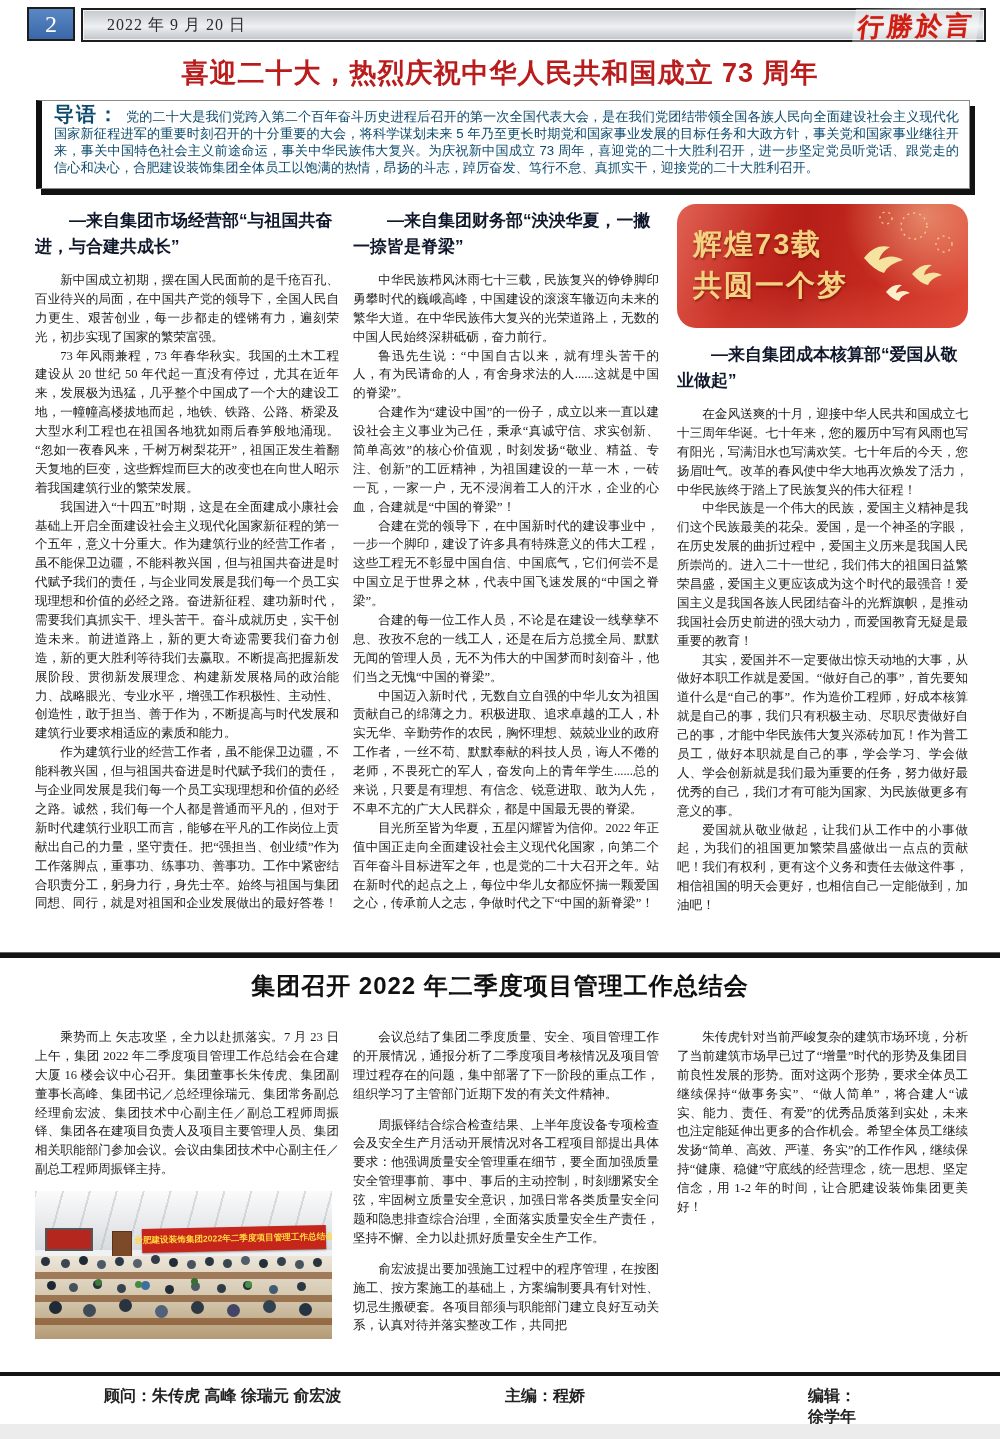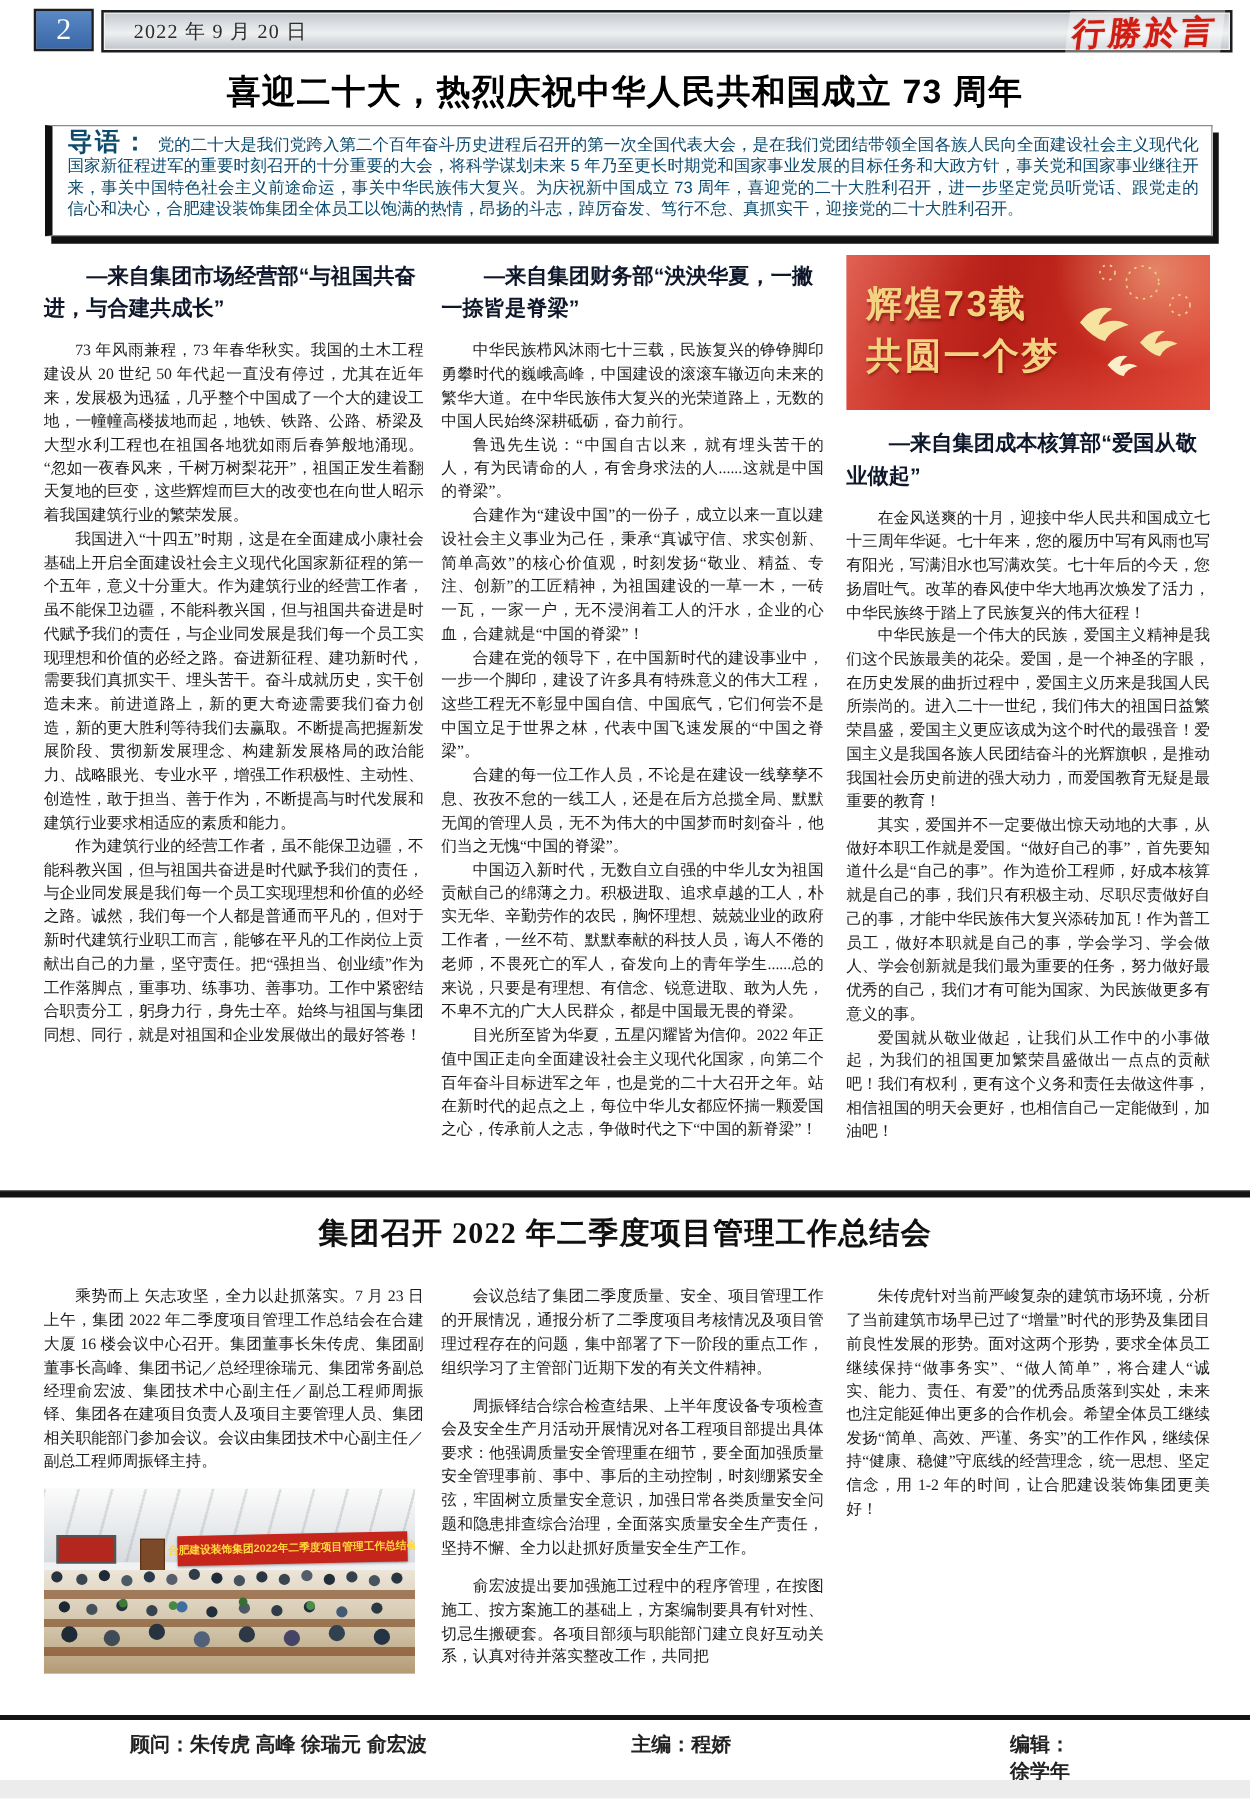--- a/index.html
+++ b/index.html
@@ -13,54 +13,54 @@
         border:2px solid #1d1d1d;background:linear-gradient(180deg,#c3c8cd,#eef0f2 55%,#bfc4c9);
         box-shadow:inset 0 0 0 1px #f2f4f5;}
   .date-text{position:absolute;left:24px;top:5px;font-size:16px;color:#2b2b2b;letter-spacing:1px;}
   .masthead{position:absolute;right:6px;top:-2px;font-size:26px;font-weight:bold;color:#cf1d12;
         font-family:"DejaVu Serif","Liberation Serif",serif;letter-spacing:3px;
         transform:skewX(-8deg) rotate(-1deg);background:rgba(255,255,255,.38);
         padding:1px 4px;text-shadow:0 0 1px rgba(207,29,18,.6);}
   
   .main-headline{position:absolute;top:55px;left:0;width:100%;text-align:center;
         font-family:"Liberation Sans","DejaVu Sans",sans-serif;font-weight:bold;
-        font-size:27px;color:#000000;letter-spacing:1px;}
+        font-size:27px;color:#b91c1c;letter-spacing:1px;}
   .intro-box{position:absolute;left:36px;top:100px;width:905px;height:76px;
         border:1px solid #8a8a8a;border-left:6px solid #101010;
         box-shadow:5px 6px 0 #121212;padding:5px 10px 6px 12px;}
   .intro-p{margin:0;font-family:"Liberation Sans","DejaVu Sans",sans-serif;
         color:#0c4a6e;font-size:13.2px;line-height:16.9px;text-align:justify;}
   .intro-label{font-size:20px;font-weight:bold;letter-spacing:2px;margin-right:6px;}
   
   .col{position:absolute;top:204px;height:746px;overflow:hidden;}
   .col1{left:35px;width:304px;}
   .col2{left:353px;width:306px;}
   .col3{left:677px;width:291px;}
   .art-title{font-family:"Liberation Sans","DejaVu Sans",sans-serif;font-weight:bold;
         font-size:17px;line-height:1.5;text-indent:2em;margin:4px 0 12px;color:#0f172a;text-align:left;}
   .art-p{font-size:12.6px;line-height:1.5;text-align:justify;text-indent:2em;margin:0;color:#1c1c1c;}
   .gap{margin-bottom:12px;}
   
   .banner{position:relative;width:291px;height:124px;margin:0 0 14px 0;overflow:hidden;
         background:
           linear-gradient(115deg,rgba(255,220,200,.25),rgba(255,255,255,0) 30%),
           radial-gradient(circle at 85% 10%,rgba(255,230,180,.45),rgba(255,230,180,0) 30%),
-          linear-gradient(100deg,#d6392c,#b51f18 42%,#c62a1f 68%,#e04a38);}
+          linear-gradient(100deg,#d6392c,#b51f18 42%,#c62a1f 68%,#e04a38); border-radius: 19px;}
   .banner::after{content:"";position:absolute;left:-20px;bottom:-30px;width:360px;height:90px;
         background:radial-gradient(ellipse at 40% 100%,rgba(255,120,100,.5),rgba(255,120,100,0) 60%);
         transform:rotate(-6deg);}
   .banner-text{position:absolute;left:16px;top:20px;z-index:2;color:#f3d382;
         font-family:"Liberation Sans","DejaVu Sans",sans-serif;font-weight:bold;
         font-size:29px;line-height:1.4;letter-spacing:2px;text-shadow:1px 2px 2px rgba(110,15,8,.55);}
   .banner-deco{position:absolute;right:2px;top:4px;width:150px;height:112px;z-index:1;}
   
   .section-divider{position:absolute;top:952px;left:0;width:1000px;height:5px;
         background:#141414;border-top:1px solid #666;}
   .bottom-headline{position:absolute;top:970px;left:0;width:100%;text-align:center;
-        font-family:Liberation Serif, serif;font-weight:bold;
+        font-family:Liberation Sans, sans-serif;font-weight:bold;
         font-size:24px;color:#101010;letter-spacing:1px;}
   
   .bcol{position:absolute;top:1028px;height:340px;overflow:hidden;}
   .bcol1{left:35px;width:304px;}
   .bcol2{left:353px;width:306px;}
   .bcol3{left:677px;width:291px;}
   
   .photo{position:relative;width:297px;height:148px;margin-top:12px;overflow:hidden;background:#e8e9ea;}
   .ph-ceiling{position:absolute;left:0;top:0;width:100%;height:40%;
         background:repeating-linear-gradient(105deg,rgba(160,168,175,.35) 0 2px,rgba(0,0,0,0) 2px 26px),
@@ -112,20 +112,21 @@
     <span class="masthead">行勝於言</span>
   </div>
 
   <div class="main-headline">喜迎二十大，热烈庆祝中华人民共和国成立 73 周年</div>
   <div class="intro-box">
     <p class="intro-p"><span class="intro-label">导语：</span><span>党的二十大是我们党跨入第二个百年奋斗历史进程后召开的第一次全国代表大会，是在我们党团结带领全国各族人民向全面建设社会主义现代化国家新征程进军的重要时刻召开的十分重要的大会，将科学谋划未来 5 年乃至更长时期党和国家事业发展的目标任务和大政方针，事关党和国家事业继往开来，事关中国特色社会主义前途命运，事关中华民族伟大复兴。为庆祝新中国成立 73 周年，喜迎党的二十大胜利召开，进一步坚定党员听党话、跟党走的信心和决心，合肥建设装饰集团全体员工以饱满的热情，昂扬的斗志，踔厉奋发、笃行不怠、真抓实干，迎接党的二十大胜利召开。</span></p>
   </div>
 
   <div class="col col1">
     <div class="art-title">—来自集团市场经营部“与祖国共奋进，与合建共成长”</div>
+    <p class="art-p">新中国成立初期，摆在国人民面前的是千疮百孔、百业待兴的局面，在中国共产党的领导下，全国人民自力更生、艰苦创业，每一步都走的铿锵有力，遍刻荣光，初步实现了国家的繁荣富强。</p>
     <p class="art-p">73 年风雨兼程，73 年春华秋实。我国的土木工程建设从 20 世纪 50 年代起一直没有停过，尤其在近年来，发展极为迅猛，几乎整个中国成了一个大的建设工地，一幢幢高楼拔地而起，地铁、铁路、公路、桥梁及大型水利工程也在祖国各地犹如雨后春笋般地涌现。“忽如一夜春风来，千树万树梨花开”，祖国正发生着翻天复地的巨变，这些辉煌而巨大的改变也在向世人昭示着我国建筑行业的繁荣发展。</p>
     <p class="art-p">我国进入“十四五”时期，这是在全面建成小康社会基础上开启全面建设社会主义现代化国家新征程的第一个五年，意义十分重大。作为建筑行业的经营工作者，虽不能保卫边疆，不能科教兴国，但与祖国共奋进是时代赋予我们的责任，与企业同发展是我们每一个员工实现理想和价值的必经之路。奋进新征程、建功新时代，需要我们真抓实干、埋头苦干。奋斗成就历史，实干创造未来。前进道路上，新的更大奇迹需要我们奋力创造，新的更大胜利等待我们去赢取。不断提高把握新发展阶段、贯彻新发展理念、构建新发展格局的政治能力、战略眼光、专业水平，增强工作积极性、主动性、创造性，敢于担当、善于作为，不断提高与时代发展和建筑行业要求相适应的素质和能力。</p>
     <p class="art-p">作为建筑行业的经营工作者，虽不能保卫边疆，不能科教兴国，但与祖国共奋进是时代赋予我们的责任，与企业同发展是我们每一个员工实现理想和价值的必经之路。诚然，我们每一个人都是普通而平凡的，但对于新时代建筑行业职工而言，能够在平凡的工作岗位上贡献出自己的力量，坚守责任。把“强担当、创业绩”作为工作落脚点，重事功、练事功、善事功。工作中紧密结合职责分工，躬身力行，身先士卒。始终与祖国与集团同想、同行，就是对祖国和企业发展做出的最好答卷！</p>
   </div>
 
   <div class="col col2">
     <div class="art-title">—来自集团财务部“泱泱华夏，一撇一捺皆是脊梁”</div>
     <p class="art-p">中华民族栉风沐雨七十三载，民族复兴的铮铮脚印勇攀时代的巍峨高峰，中国建设的滚滚车辙迈向未来的繁华大道。在中华民族伟大复兴的光荣道路上，无数的中国人民始终深耕砥砺，奋力前行。</p>
     <p class="art-p">鲁迅先生说：“中国自古以来，就有埋头苦干的人，有为民请命的人，有舍身求法的人......这就是中国的脊梁”。</p>
     <p class="art-p">合建作为“建设中国”的一份子，成立以来一直以建设社会主义事业为己任，秉承“真诚守信、求实创新、简单高效”的核心价值观，时刻发扬“敬业、精益、专注、创新”的工匠精神，为祖国建设的一草一木，一砖一瓦，一家一户，无不浸润着工人的汗水，企业的心血，合建就是“中国的脊梁”！</p>

